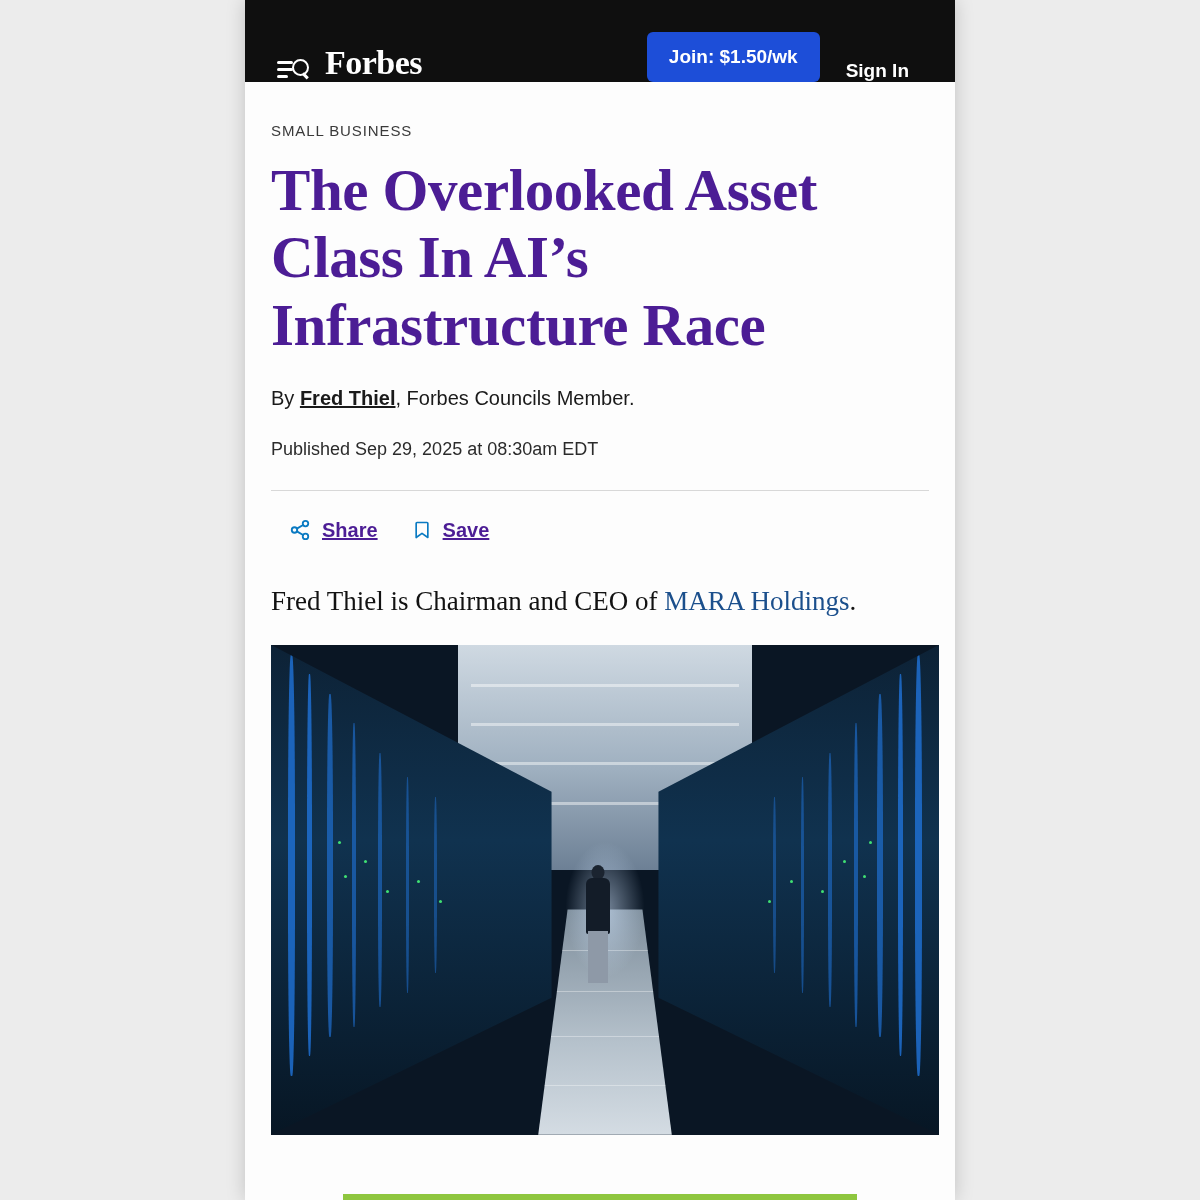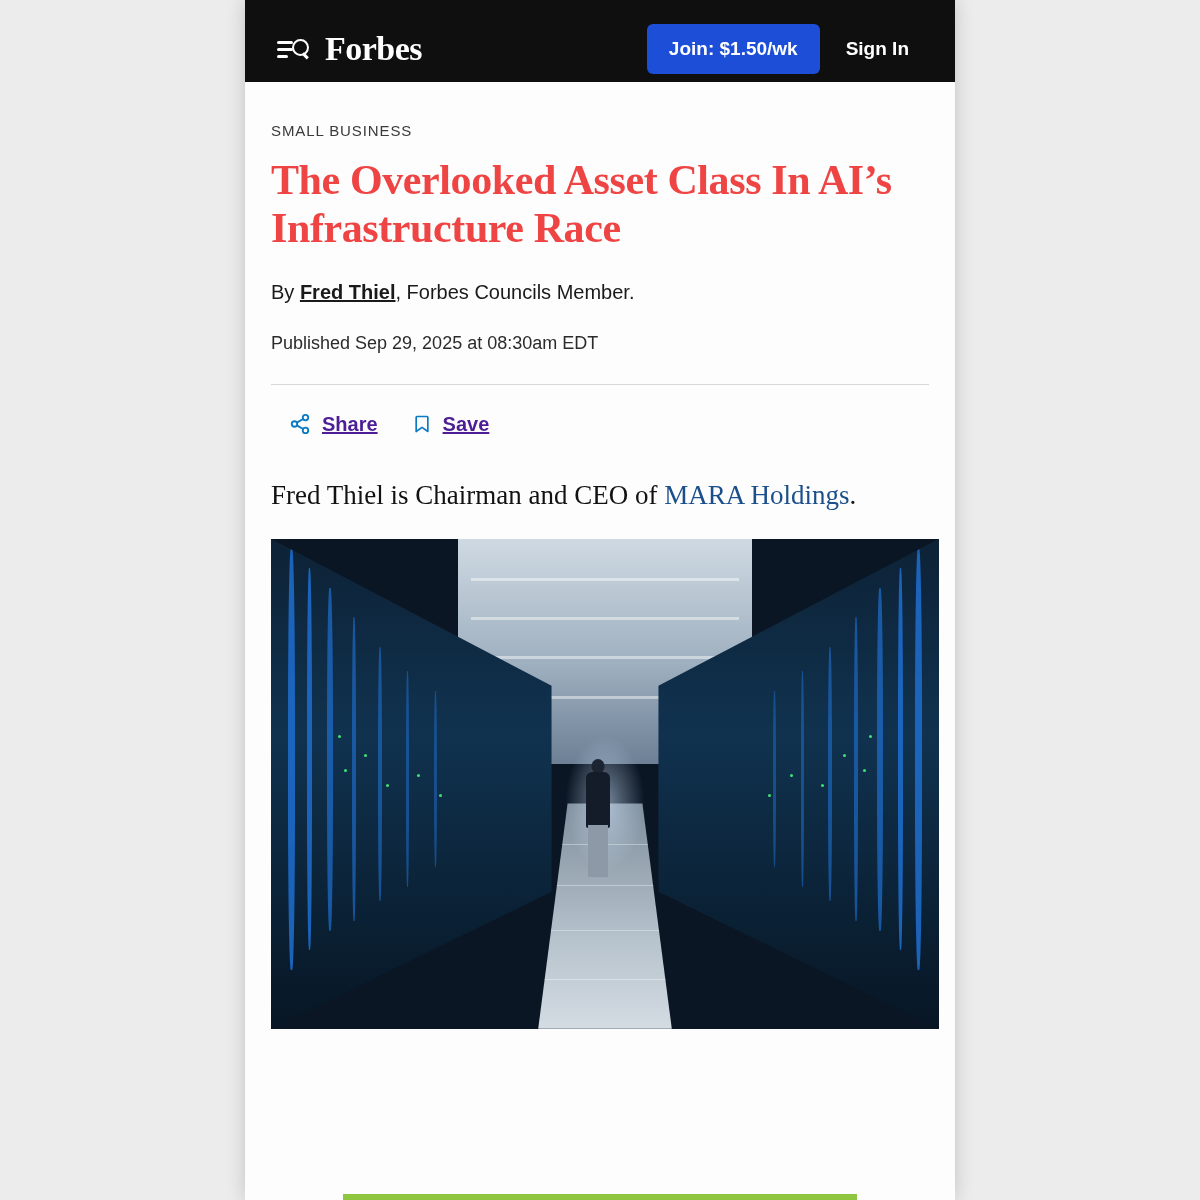--- a/index.html
+++ b/index.html
@@ -20,21 +20,21 @@
     height: 1200px;
     background: #ffffff;
     box-shadow: 0 0 18px rgba(0,0,0,0.18);
   }
 
   
   .site-header {
     height: 82px;
     background: #0f0f0f;
     display: flex;
-    align-items: center;
+    align-items: flex-end;
     padding: 16px 22px 0 32px;
     box-sizing: border-box;
   }
 
   .menu-icon {
     width: 34px;
     height: 26px;
     position: relative;
     flex: 0 0 auto;
     cursor: pointer;
@@ -115,24 +115,24 @@
   .section-label {
     font-size: 15px;
     letter-spacing: 0.9px;
     color: #3a3a3a;
     padding-top: 40px;
     text-transform: uppercase;
   }
 
   h1.headline {
     font-family: "Liberation Serif", serif;
-    font-size: 42px;
+    font-size: 59px;
     line-height: 1.14;
     font-weight: bold;
-    color: #ef4444;
+    color: #4c1d95;
     margin: 18px 0 0 0;
     letter-spacing: -0.4px;
   }
 
   .byline {
     font-size: 20px;
     color: #1a1a1a;
     margin-top: 24px;
     line-height: 1.5;
   }

